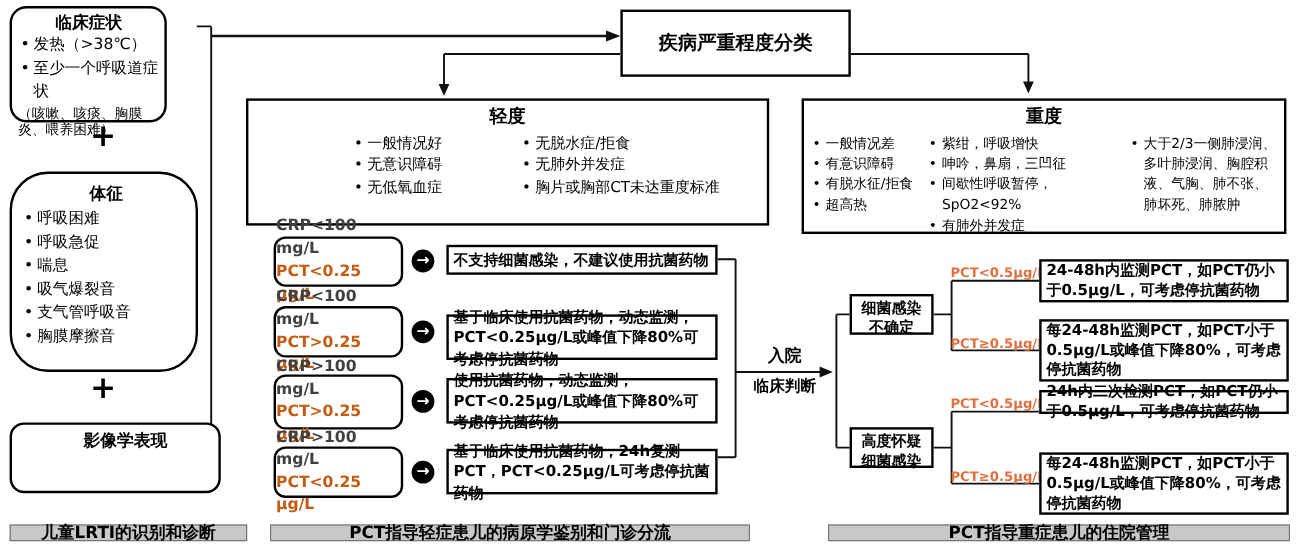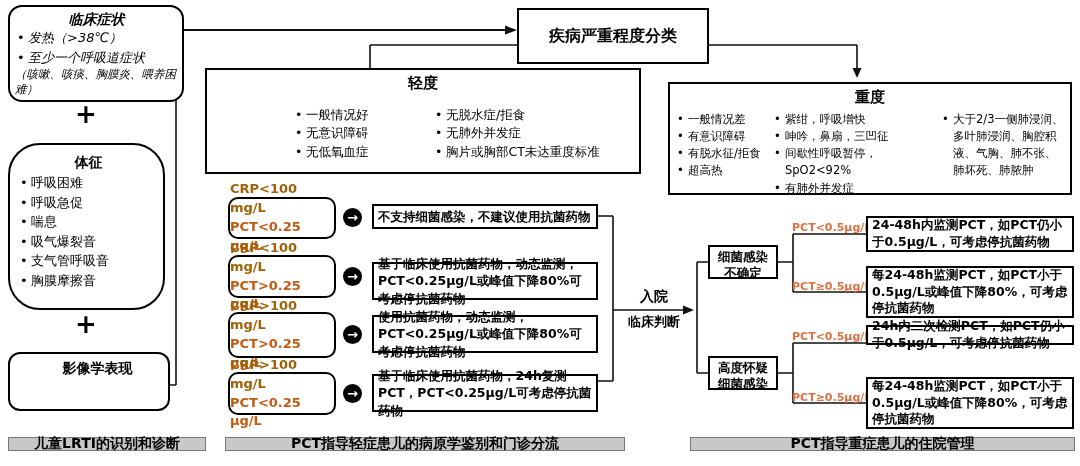--- a/index.html
+++ b/index.html
@@ -9,21 +9,21 @@
   #connectors{position:absolute;left:0;top:0;width:1080px;height:466px;z-index:0;}
   .box{position:absolute;border:2px solid #000;background:#fff;box-sizing:border-box;z-index:1;}
   .rounded{border-radius:14px;}
   .btitle{font-weight:bold;text-align:center;font-size:14px;line-height:1.3;}
   ul.blist{list-style:none;margin:0;padding:0;}
   .blist li{position:relative;padding-left:13px;line-height:1.5;}
   .blist li::before{content:"•";position:absolute;left:2px;}
   .plus{position:absolute;width:60px;text-align:center;font-size:26px;font-weight:bold;z-index:1;}
   .crp-box{left:228px;width:108px;border-radius:10px;display:flex;flex-direction:column;
            align-items:center;justify-content:center;font-size:13px;font-weight:bold;line-height:1.45;}
-  .crp-line{color:#a16207;}
+  .crp-line{color:#404040;}
   .pct-line{color:#C55A11;}
   .flow-arrow{position:absolute;left:343px;width:19px;height:19px;border-radius:50%;background:#000;
               color:#fff;display:flex;align-items:center;justify-content:center;
               font-size:13px;font-weight:bold;z-index:1;}
   .action-box{left:372px;width:226px;font-size:12.5px;font-weight:bold;line-height:1.4;
               padding:1px 4px;display:flex;align-items:center;}
   .result-box{left:866px;width:208px;font-size:12.5px;font-weight:bold;line-height:1.35;
               padding:2px 4px;display:flex;align-items:center;}
   .branch-box{left:708px;width:70px;font-size:12.5px;font-weight:bold;text-align:center;
               line-height:1.3;padding:2px 0;}
@@ -60,21 +60,21 @@
       <path d="M778,373 H793 M793,343 V403 M793,343 H866 M793,403 H866"></path>
     </g>
     <g fill="#111" stroke="none">
       <polygon points="517,30 505,25.5 505,34.5"></polygon>
       <polygon points="370,80 365.5,70 374.5,70"></polygon>
       <polygon points="857,78 852.5,68 861.5,68"></polygon>
       <polygon points="694,310 683,305.5 683,314.5"></polygon>
     </g>
   </svg>
 
-  <div class="box rounded" style="left:8px;top:5px;width:176px;height:97px;padding:3px 4px 0 5px;font-style:italic;">
+  <div class="box rounded" style="left:8px;top:5px;width:131px;height:97px;padding:3px 4px 0 5px;">
     <div class="btitle">临床症状</div>
     <ul class="blist" style="font-size:13px;line-height:1.35;">
       <li>发热（&gt;38℃）</li>
       <li>至少一个呼吸道症状</li>
     </ul>
     <div style="font-size:11.5px;line-height:1.25;">（咳嗽、咳痰、胸膜炎、喂养困难）</div>
   </div>
 
   <div class="plus" style="left:56px;top:99px;">+</div>
 
@@ -85,29 +85,29 @@
       <li>呼吸急促</li>
       <li>喘息</li>
       <li>吸气爆裂音</li>
       <li>支气管呼吸音</li>
       <li>胸膜摩擦音</li>
     </ul>
   </div>
 
   <div class="plus" style="left:56px;top:309px;">+</div>
 
-  <div class="box rounded" style="left:8px;top:352px;width:162px;height:59px;padding:5px 2px 0 19px;border-radius:12px;">
+  <div class="box rounded" style="left:8px;top:352px;width:176px;height:59px;padding:5px 2px 0 19px;border-radius:12px;">
     <div class="btitle">影像学表现</div>
   </div>
 
   <div class="box" style="left:517px;top:8px;width:192px;height:56px;display:flex;align-items:center;justify-content:center;font-size:16px;font-weight:bold;">疾病严重程度分类</div>
 
-  <div class="box" style="left:205px;top:68px;width:436px;height:106px;padding-top:4px;">
+  <div class="box" style="left:205px;top:82px;width:436px;height:106px;padding-top:4px;">
     <div class="btitle" style="font-size:15px;">轻度</div>
-    <div style="display:flex;padding-left:86px;margin-top:12px;">
+    <div style="display:flex;padding-left:86px;margin-top:2px;">
       <ul class="blist" style="font-size:12.5px;width:140px;">
         <li>一般情况好</li>
         <li>无意识障碍</li>
         <li>无低氧血症</li>
       </ul>
       <ul class="blist" style="font-size:12.5px;width:205px;">
         <li>无脱水症/拒食</li>
         <li>无肺外并发症</li>
         <li>胸片或胸部CT未达重度标准</li>
       </ul>

